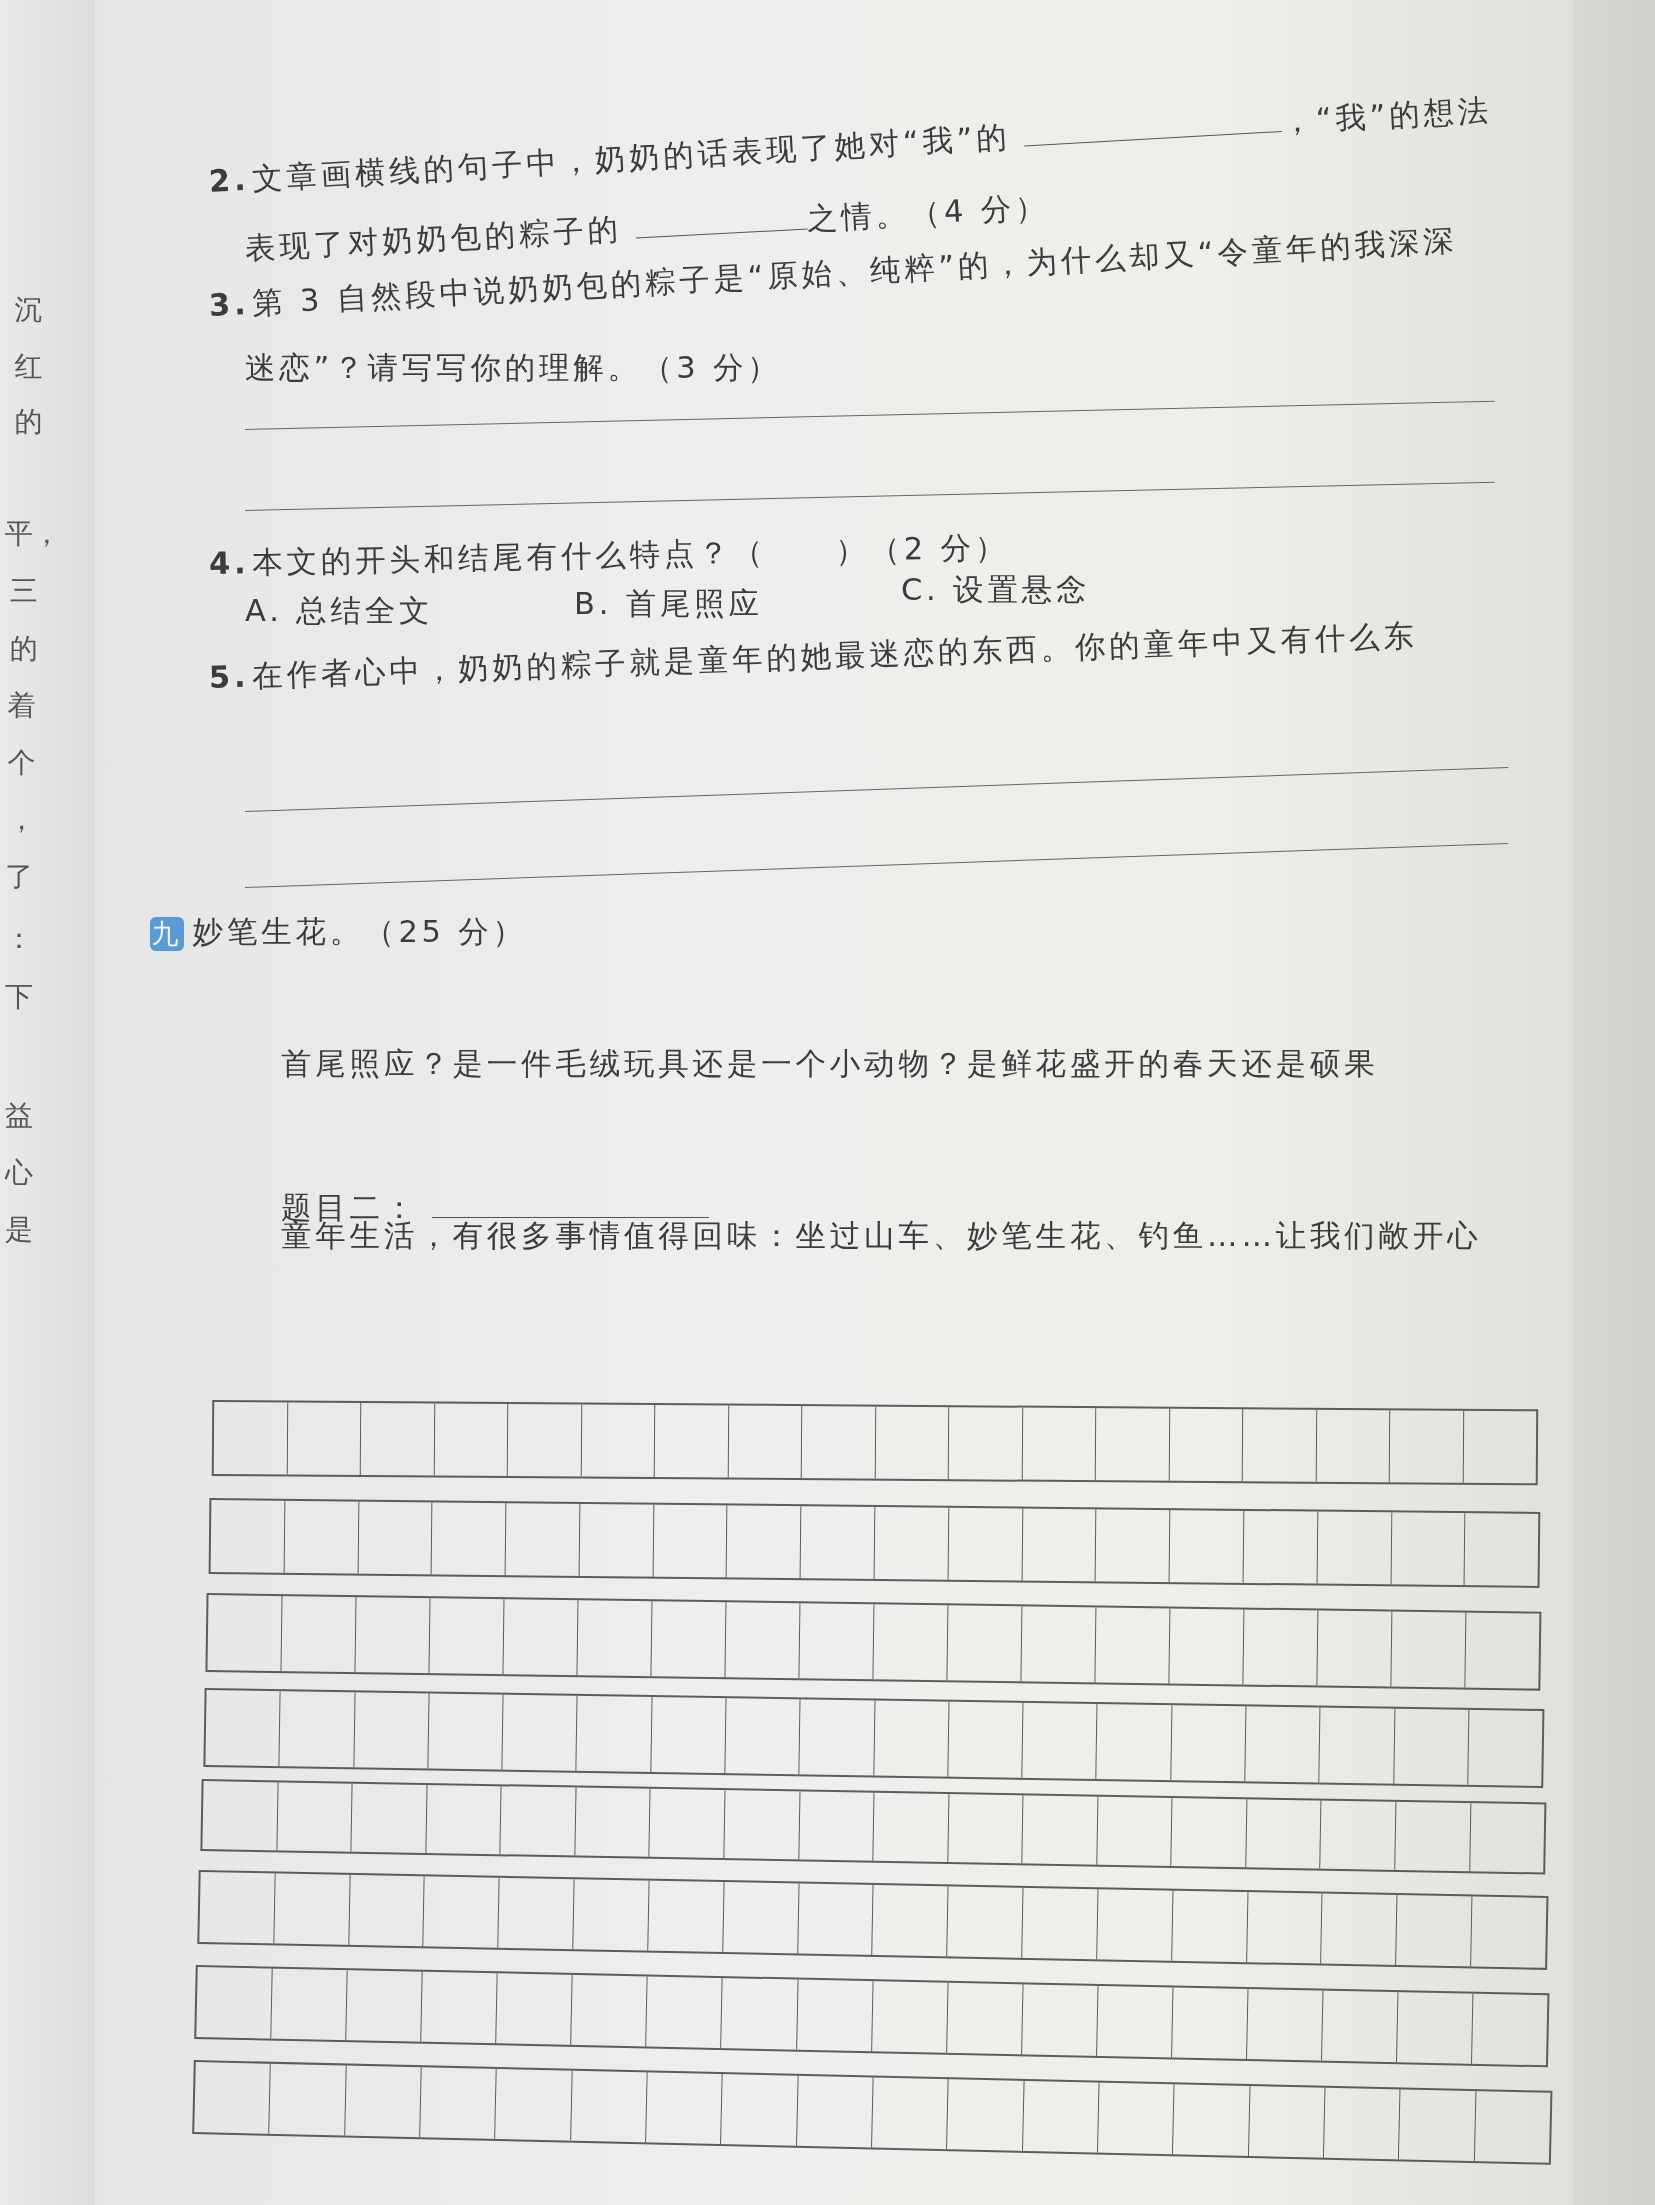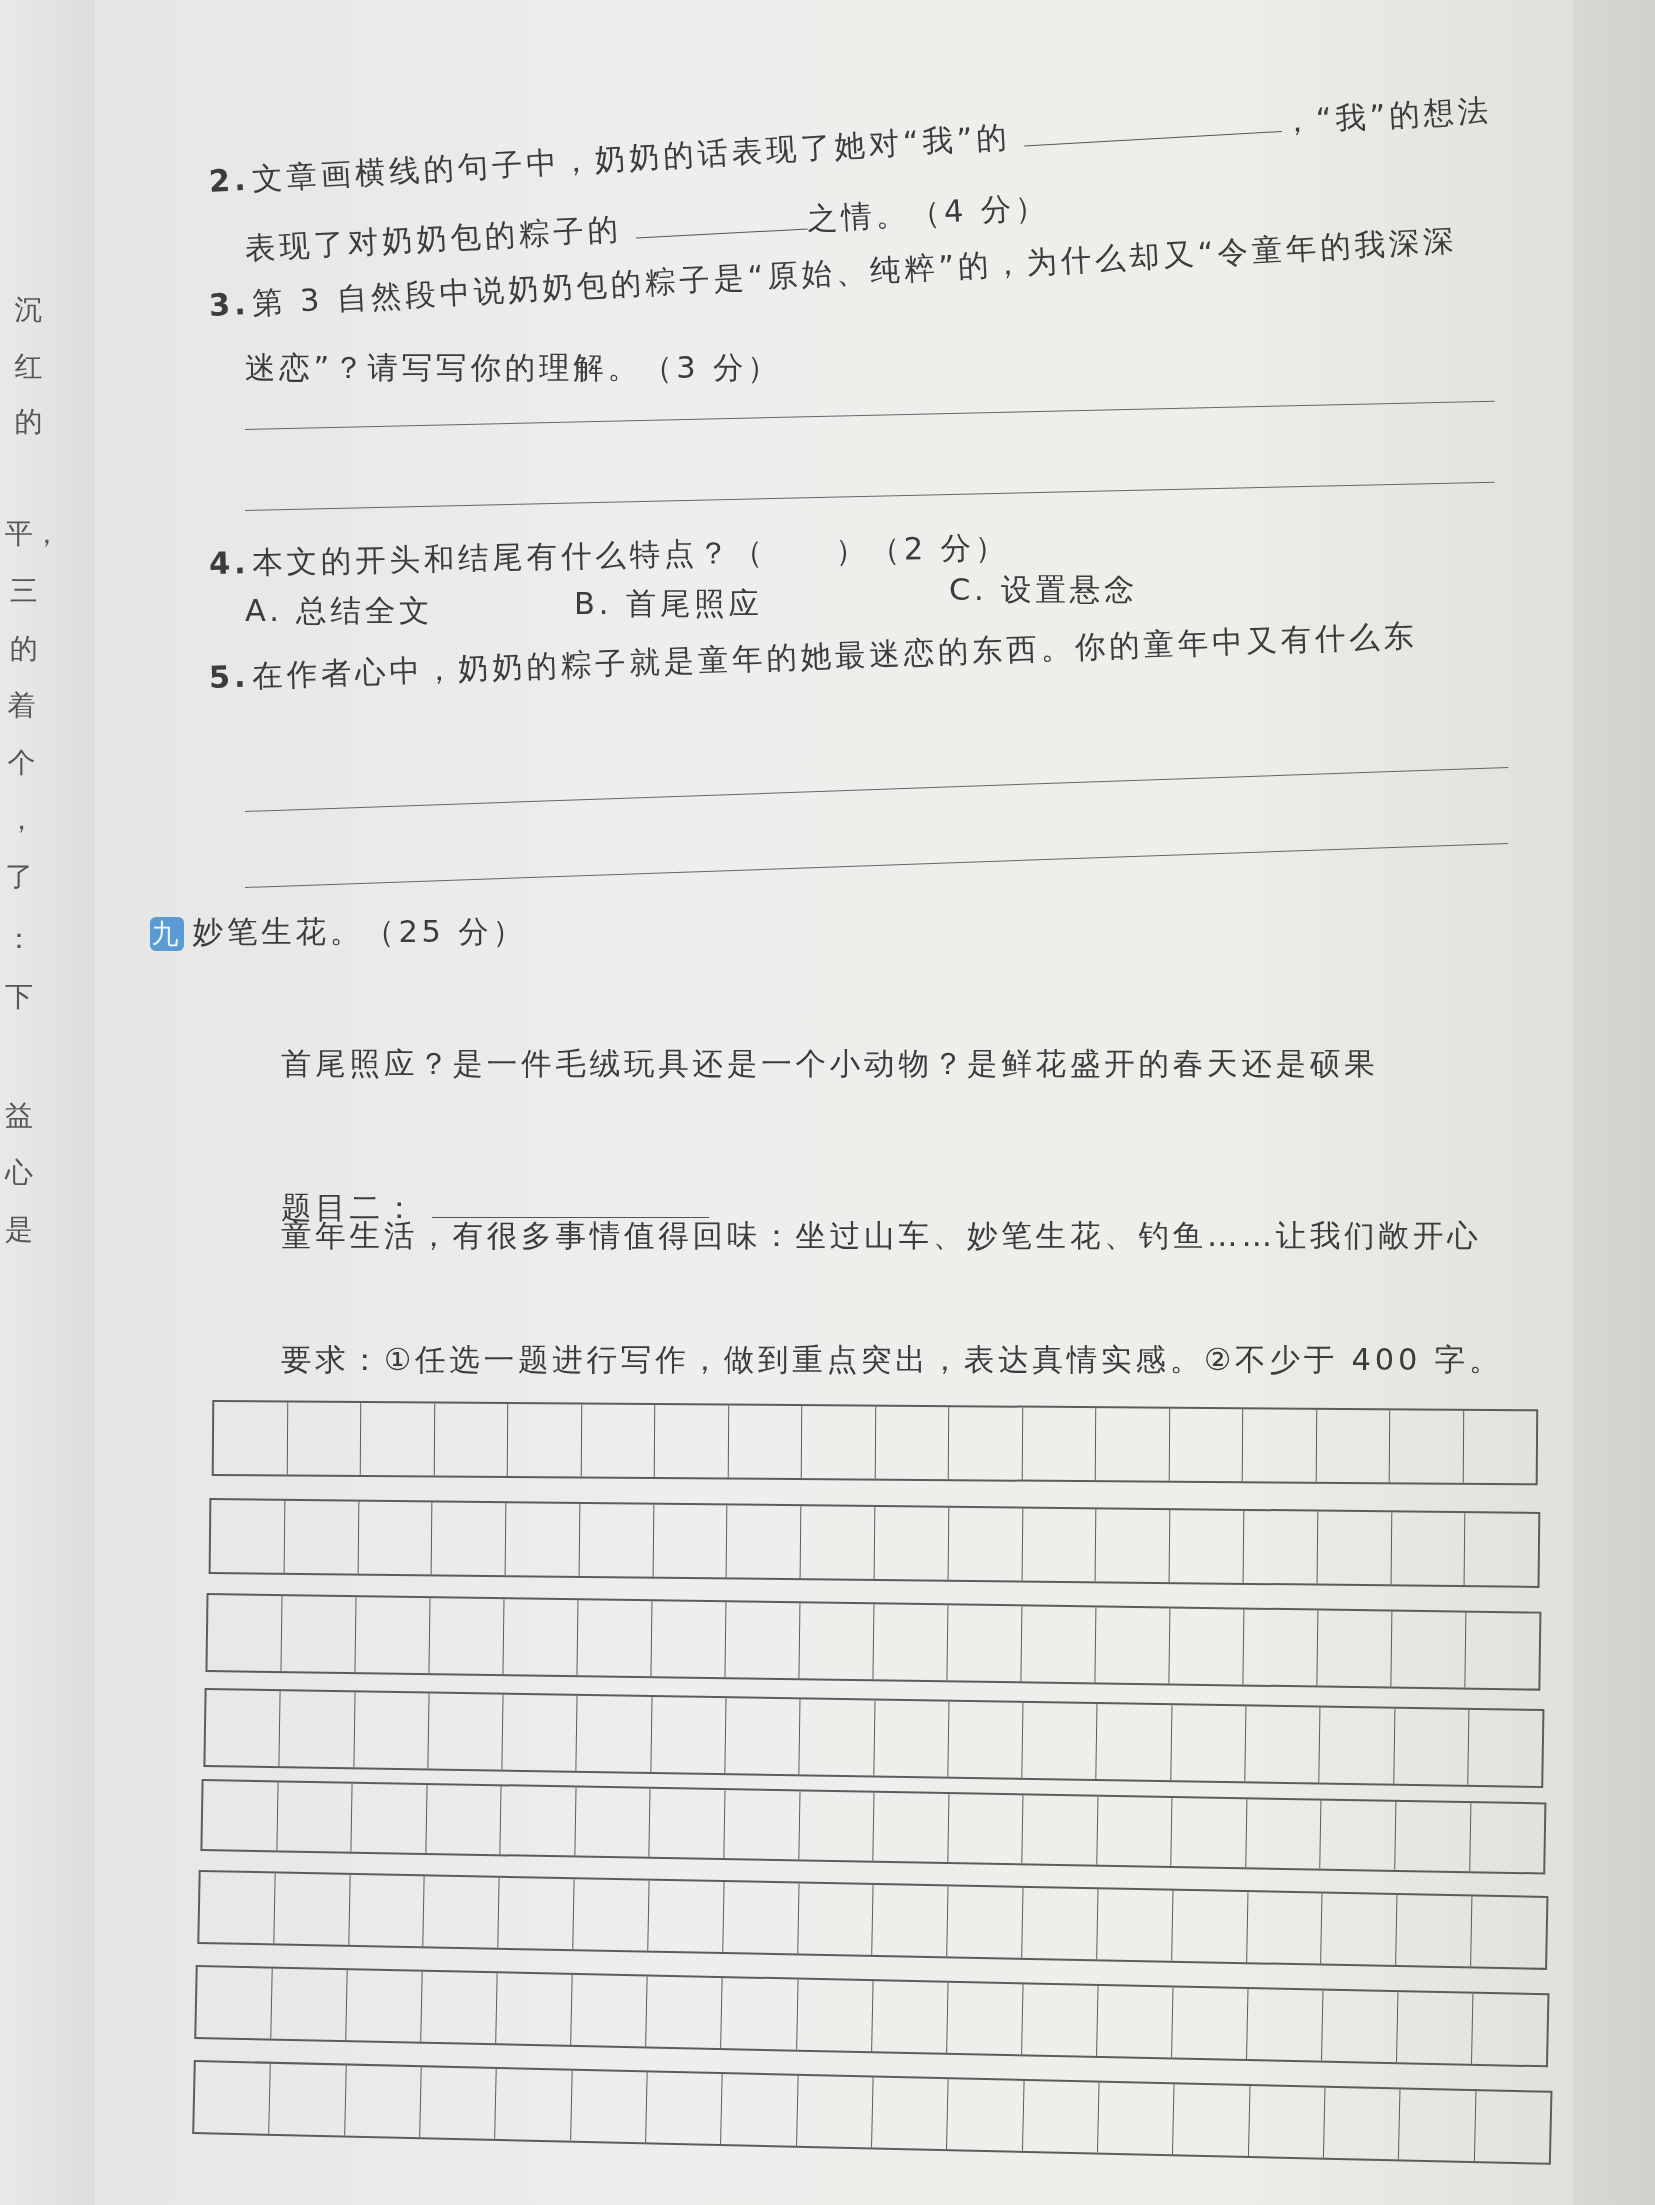--- a/index.html
+++ b/index.html
@@ -74,40 +74,39 @@
   </div>
   <div class="line" style="left:150px;top:348px">迷恋”？请写写你的理解。（3 分）</div>
   <div class="answer-line" style="left:150px;top:429px;width:1250px;transform:rotate(-1.3deg);transform-origin:left"></div>
   <div class="answer-line" style="left:150px;top:510px;width:1250px;transform:rotate(-1.3deg);transform-origin:left"></div>
 
   <div class="line" style="left:114px;top:544px;transform:rotate(-1.2deg);transform-origin:left">
     <span class="qnum">4.</span><span>本文的开头和结尾有什么特点？（　　）（2 分）</span>
   </div>
   <div class="line" style="left:150px;top:591px">A. 总结全文</div>
   <div class="line" style="left:479px;top:584px">B. 首尾照应</div>
-  <div class="line" style="left:854px;top:570px">C. 设置悬念</div>
+  <div class="line" style="left:806px;top:570px">C. 设置悬念</div>
 
   <div class="line" style="left:114px;top:658px;transform:rotate(-2deg);transform-origin:left">
     <span class="qnum">5.</span><span>在作者心中，奶奶的粽子就是童年的她最迷恋的东西。你的童年中又有什么东</span>
   </div>
   <div class="answer-line" style="left:150px;top:811px;width:1264px;transform:rotate(-2deg);transform-origin:left"></div>
   <div class="answer-line" style="left:150px;top:887px;width:1264px;transform:rotate(-2deg);transform-origin:left"></div>
 
   <div class="line" style="left:55px;top:912px">
     <span class="section-badge">九</span><span>妙笔生花。（25 分）</span>
   </div>
 
   <div class="line" style="left:186px;top:1044px">首尾照应？是一件毛绒玩具还是一个小动物？是鲜花盛开的春天还是硕果</div>
 
   <div class="line" style="left:186px;top:1188px">
     <span>题目二：</span>
     <span class="blank" style="width:277px"></span>
   </div>
   <div class="line" style="left:186px;top:1216px">童年生活，有很多事情值得回味：坐过山车、妙笔生花、钓鱼……让我们敞开心</div>
-  <div class="line" style="left:186px;top:1340px">要求：①任选一题进行写作，做到重点突出，表达真情实感。②不少于 400 字。</div>
 
   <div class="grid-row" style="left:117px;top:1400px;width:1326px;height:76px;transform:rotate(0.4deg);transform-origin:left">
     <div class="cell"></div>
       <div class="cell"></div>
       <div class="cell"></div>
       <div class="cell"></div>
       <div class="cell"></div>
       <div class="cell"></div>
       <div class="cell"></div>
       <div class="cell"></div>

